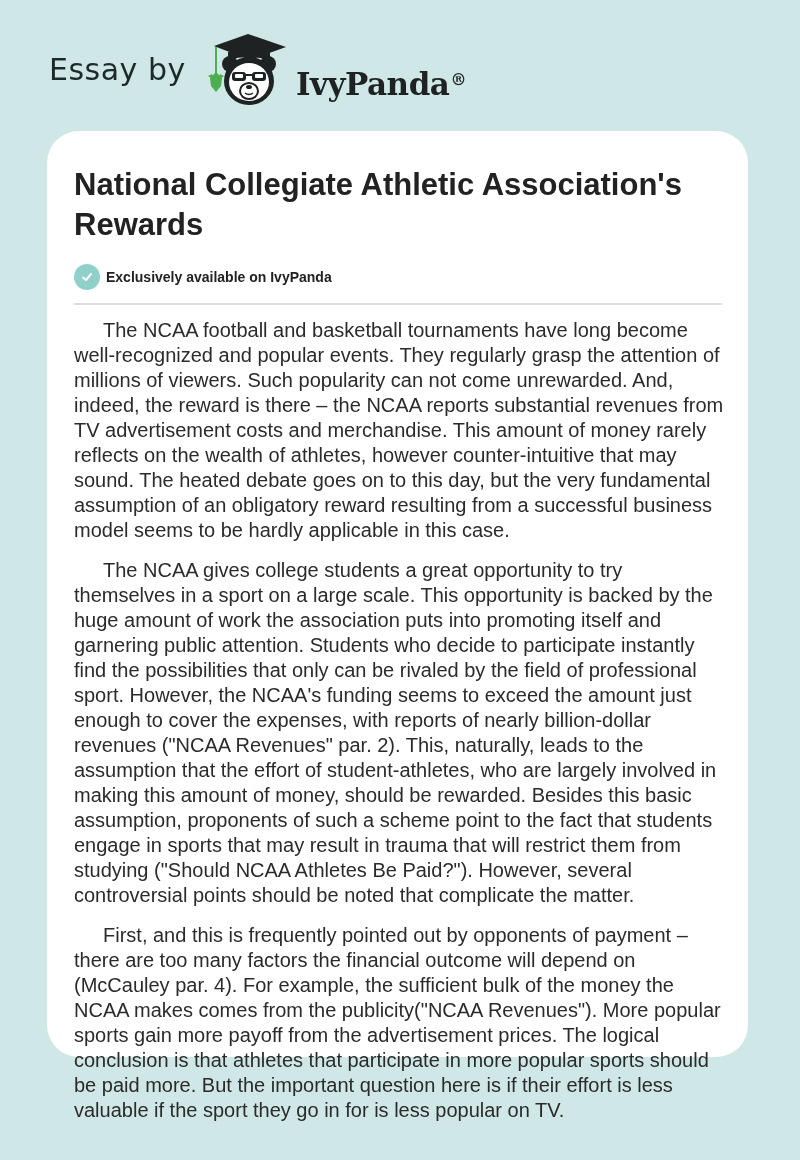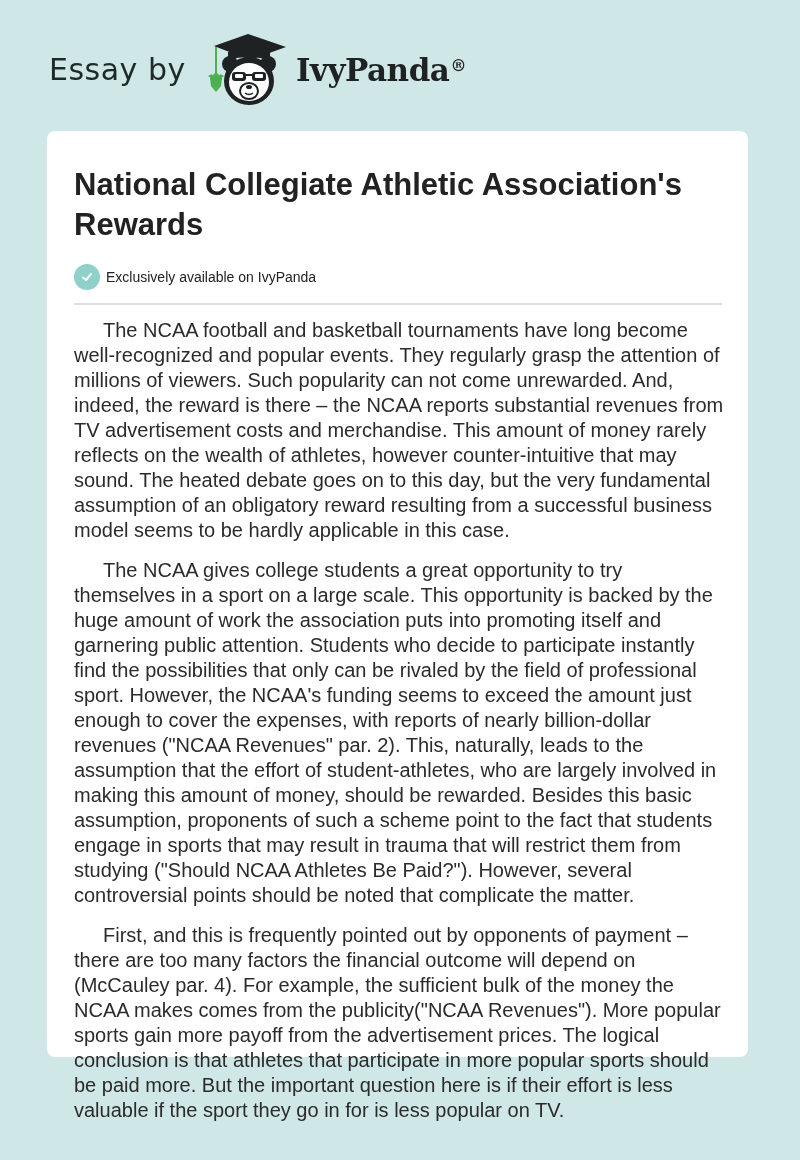--- a/index.html
+++ b/index.html
@@ -34,21 +34,21 @@
     .logo-icon {
       position: absolute;
       left: 200px;
       top: 34px;
       width: 92px;
       height: 74px;
     }
     .brand-name {
       position: absolute;
       left: 296px;
-      top: 50px;
+      top: 64px;
       font-family: "DejaVu Serif", serif;
       font-weight: bold;
       font-size: 31px;
       color: #1e2222;
       line-height: 40px;
       letter-spacing: -0.5px;
     }
     .brand-name sup {
       font-size: 16px;
       vertical-align: top;
@@ -56,21 +56,21 @@
       top: -4px;
       margin-left: 1px;
     }
     .card {
       position: absolute;
       left: 47px;
       top: 131px;
       width: 701px;
       height: 926px;
       background: #ffffff;
-      border-radius: 8px;
+      border-radius: 32px;
     }
     .title {
       position: absolute;
       left: 27px;
       top: 34px;
       width: 640px;
       margin: 0;
       font-family: "Liberation Sans", sans-serif;
       font-weight: bold;
       font-size: 31px;
@@ -91,21 +91,21 @@
       border-radius: 50%;
       background: #8fd0cb;
       display: flex;
       align-items: center;
       justify-content: center;
       flex-shrink: 0;
     }
     .badge-text {
       margin-left: 6px;
       font-family: "Liberation Sans", sans-serif;
-      font-weight: normal;
+      font-weight: bold;
       font-size: 14px;
       color: #222222;
     }
     .divider {
       position: absolute;
       left: 27px;
       top: 172px;
       width: 648px;
       height: 2px;
       background: #dedede;

